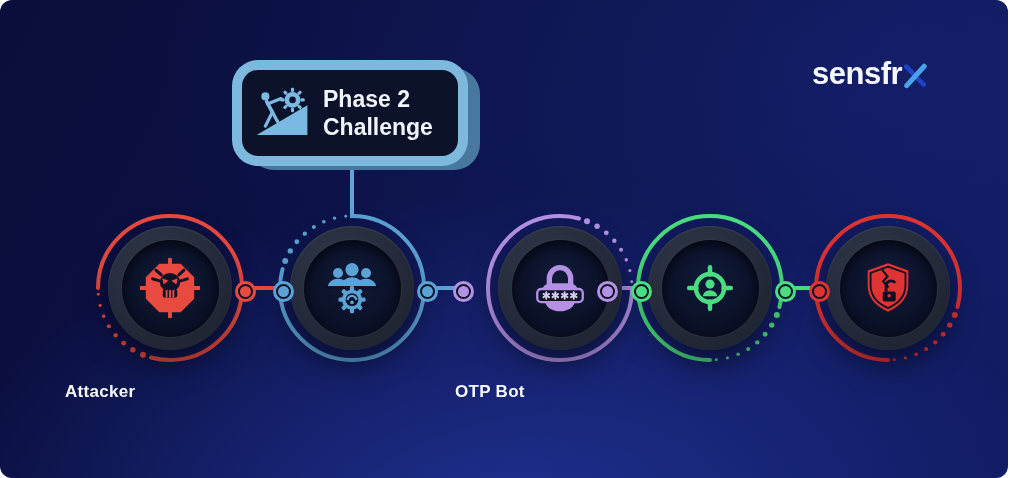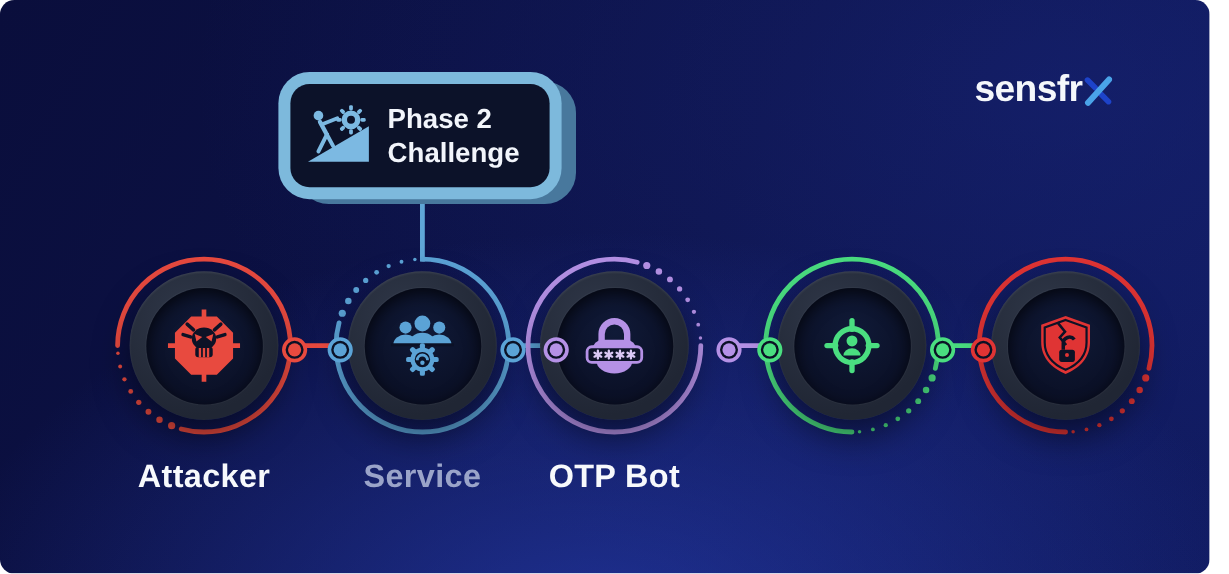--- a/index.html
+++ b/index.html
@@ -36,22 +36,22 @@
   .rot90{transform:rotate(90deg);} .rot180{transform:rotate(180deg);} .rotm90{transform:rotate(-90deg);}
   .disc{position:absolute;left:18px;top:18px;width:124px;height:124px;border-radius:50%;
         background:radial-gradient(circle at 38% 30%,#2f3748,#202634 72%);
         box-shadow:0 14px 28px rgba(0,0,0,.5), inset 0 1px 2px rgba(255,255,255,.10);
         display:flex;align-items:center;justify-content:center;z-index:5;}
   .disc-inner{width:97px;height:97px;border-radius:50%;
         background:radial-gradient(circle at 50% 38%,#101a38,#0a0f24 78%);
         box-shadow:inset 0 4px 12px rgba(0,0,0,.65), 0 0 0 1px rgba(255,255,255,.03);
         display:flex;align-items:center;justify-content:center;color:var(--c);}
   .icon{width:62px;height:62px;}
-  .node-label{position:absolute;top:174px;left:-25px;right:-25px;text-align:center;
-        font-size:27px;font-weight:700;letter-spacing:.3px;color:#f7f9fc;z-index:5;}
+  .node-label{position:absolute;top:174px;left:-25px;right:-25px;text-align:left;
+        font-size:17px;font-weight:700;letter-spacing:.3px;color:#f7f9fc;z-index:5;}
 </style>
 </head>
 <body>
 
 <div class="stage">
 
   <svg width="0" height="0" style="position:absolute" aria-hidden="true">
     <defs>
       <g id="ring-shape">
         <circle cx="80" cy="80" r="72" fill="none" stroke="currentColor" stroke-width="4" stroke-dasharray="358 95" stroke-linecap="round"></circle>
@@ -186,24 +186,23 @@
             <rect x="29.8" y="30" width="4.4" height="6" rx="1.6" transform="rotate(270 32 44)"></rect>
             <rect x="29.8" y="30" width="4.4" height="6" rx="1.6" transform="rotate(315 32 44)"></rect>
             <circle cx="32" cy="44" r="10.3"></circle>
           </g>
           <circle cx="32" cy="44" r="6.6" fill="#0b1126"></circle>
           <path d="M27.6,44.5 a4.4,4.4 0 0 1 8.8,0" fill="none" stroke="currentColor" stroke-width="2.4"></path>
           <circle cx="32" cy="46.8" r="1.9" fill="currentColor"></circle>
         </svg>
       </div>
     </div>
-    <div class="node-label" style="color: rgb(154, 164, 201);">Service</div>
-  </div>
-
-  <div class="node" style="left: 432px; --c: #b591e6;">
+  </div>
+
+  <div class="node" style="left: 480px; --c: #b591e6;">
     <svg class="ring" viewBox="0 0 160 160">
         <use href="#ring-shape"></use>
       </svg>
     <div class="disc">
       <div class="disc-inner">
         <svg class="icon" viewBox="0 0 64 64">
           <defs>
             <g id="ast" stroke="#d9c8f4" stroke-width="2" stroke-linecap="round">
               <line x1="0" y1="-3.4" x2="0" y2="3.4"></line>
               <line x1="-2.9" y1="-1.7" x2="2.9" y2="1.7"></line>

